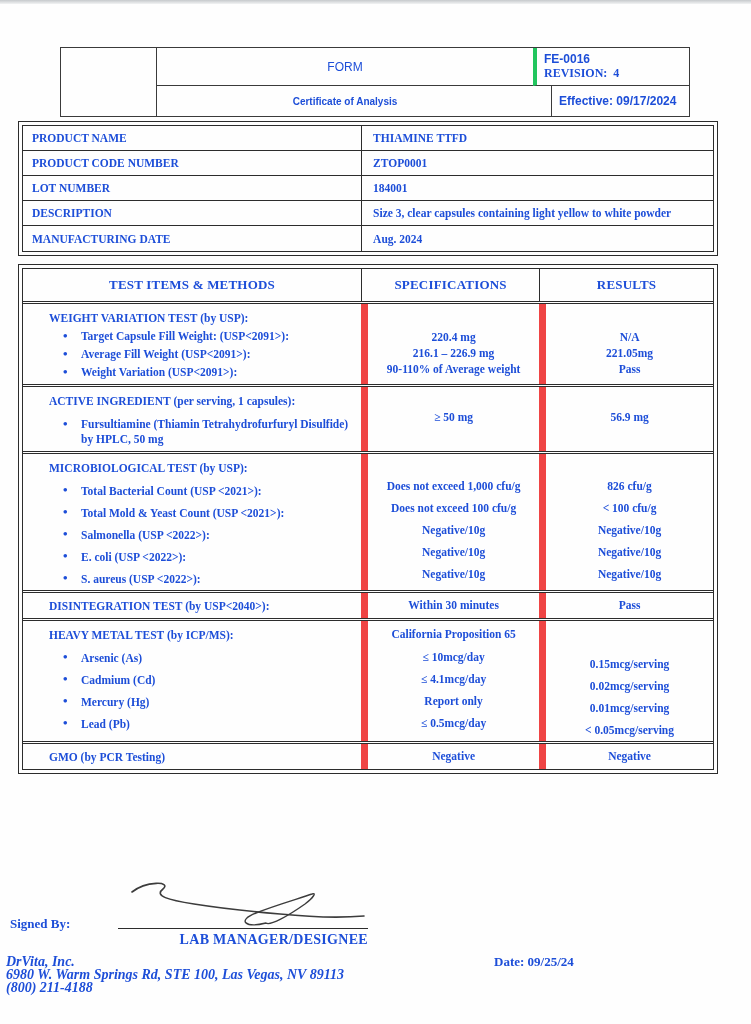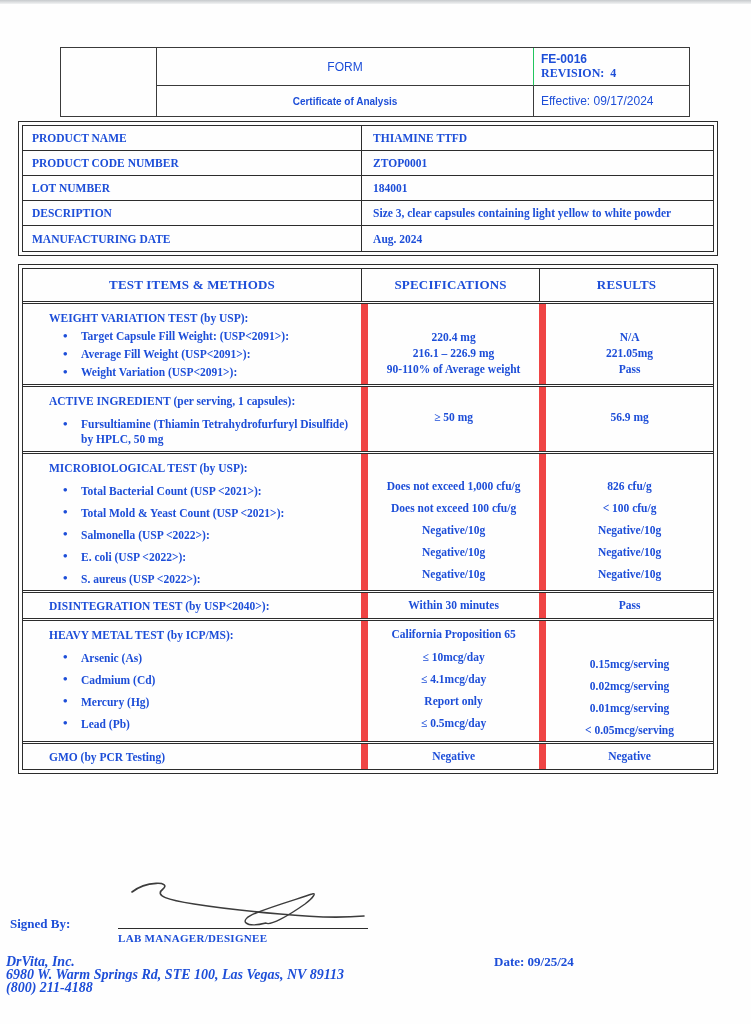--- a/index.html
+++ b/index.html
@@ -28,30 +28,31 @@
     border: 1px solid #3a3a3a;
     font-family: "Liberation Sans", sans-serif;
     font-size: 12px;
   }
   .hdr-left { grid-column: 1; grid-row: 1 / 3; }
   .hdr-cell { display: flex; align-items: center; justify-content: center; }
   .hdr-mid-top  { grid-column: 2; grid-row: 1; border-left: 1px solid #3a3a3a; border-bottom: 1px solid #3a3a3a; }
   .hdr-mid-bot  { grid-column: 2; grid-row: 2; border-left: 1px solid #3a3a3a; font-weight: bold; font-size: 10px; }
   .hdr-right-top {
     grid-column: 3; grid-row: 1;
-    border-left: 1px solid #22c55e; border-bottom: 1px solid #3a3a3a;
+    border-left: 4px solid #22c55e; border-bottom: 1px solid #3a3a3a;
     display: flex; flex-direction: column; justify-content: center;
     padding-left: 7px; font-weight: bold;
   }
   .hdr-right-top .rev { font-family: "Liberation Serif", serif; white-space: pre-wrap; }
   .hdr-right-bot {
     grid-column: 3; grid-row: 2;
     border-left: 1px solid #3a3a3a;
     display: flex; align-items: center; padding-left: 7px;
-    font-weight: normal;
+    font-weight: bold;
+    margin-left: 18px;
   }
 
   
   .ptable-outer {
     position: absolute; left: 18px; top: 121px; width: 700px;
     border: 1.5px solid #2c2c2c; padding: 3px;
     background: #fefefe;
   }
   .ptable { border: 1px solid #2c2c2c; }
   .prow {
@@ -119,21 +120,21 @@
   .sec4 .c3 { padding-top: 28px; }
 
   .sec5 { min-height: 28px; }
   .sec5 .c1 { display: flex; align-items: center; padding-top: 2px; padding-bottom: 2px; }
 
   
   .signed-by { position: absolute; left: 10px; top: 916px; font-size: 13px; font-weight: bold; }
   .sig-block { position: absolute; left: 118px; top: 878px; width: 250px; }
   .sig-svg { display: block; width: 250px; height: 50px; }
   .sig-line { border-bottom: 1.5px solid #2c2c2c; }
-  .sig-title { text-align: left; font-size: 11px; font-weight: bold; letter-spacing: 0.3px; padding-top: 3px; }
+  .sig-title { text-align: right; font-size: 14px; font-weight: bold; letter-spacing: 0.3px; padding-top: 3px; }
   .sig-date { position: absolute; left: 494px; top: 954px; font-size: 13px; font-weight: bold; }
 
   
   .footer {
     position: absolute; left: 6px; top: 955px;
     font-size: 14px; font-weight: bold; font-style: italic;
     line-height: 13px;
   }
 </style>
 </head>

